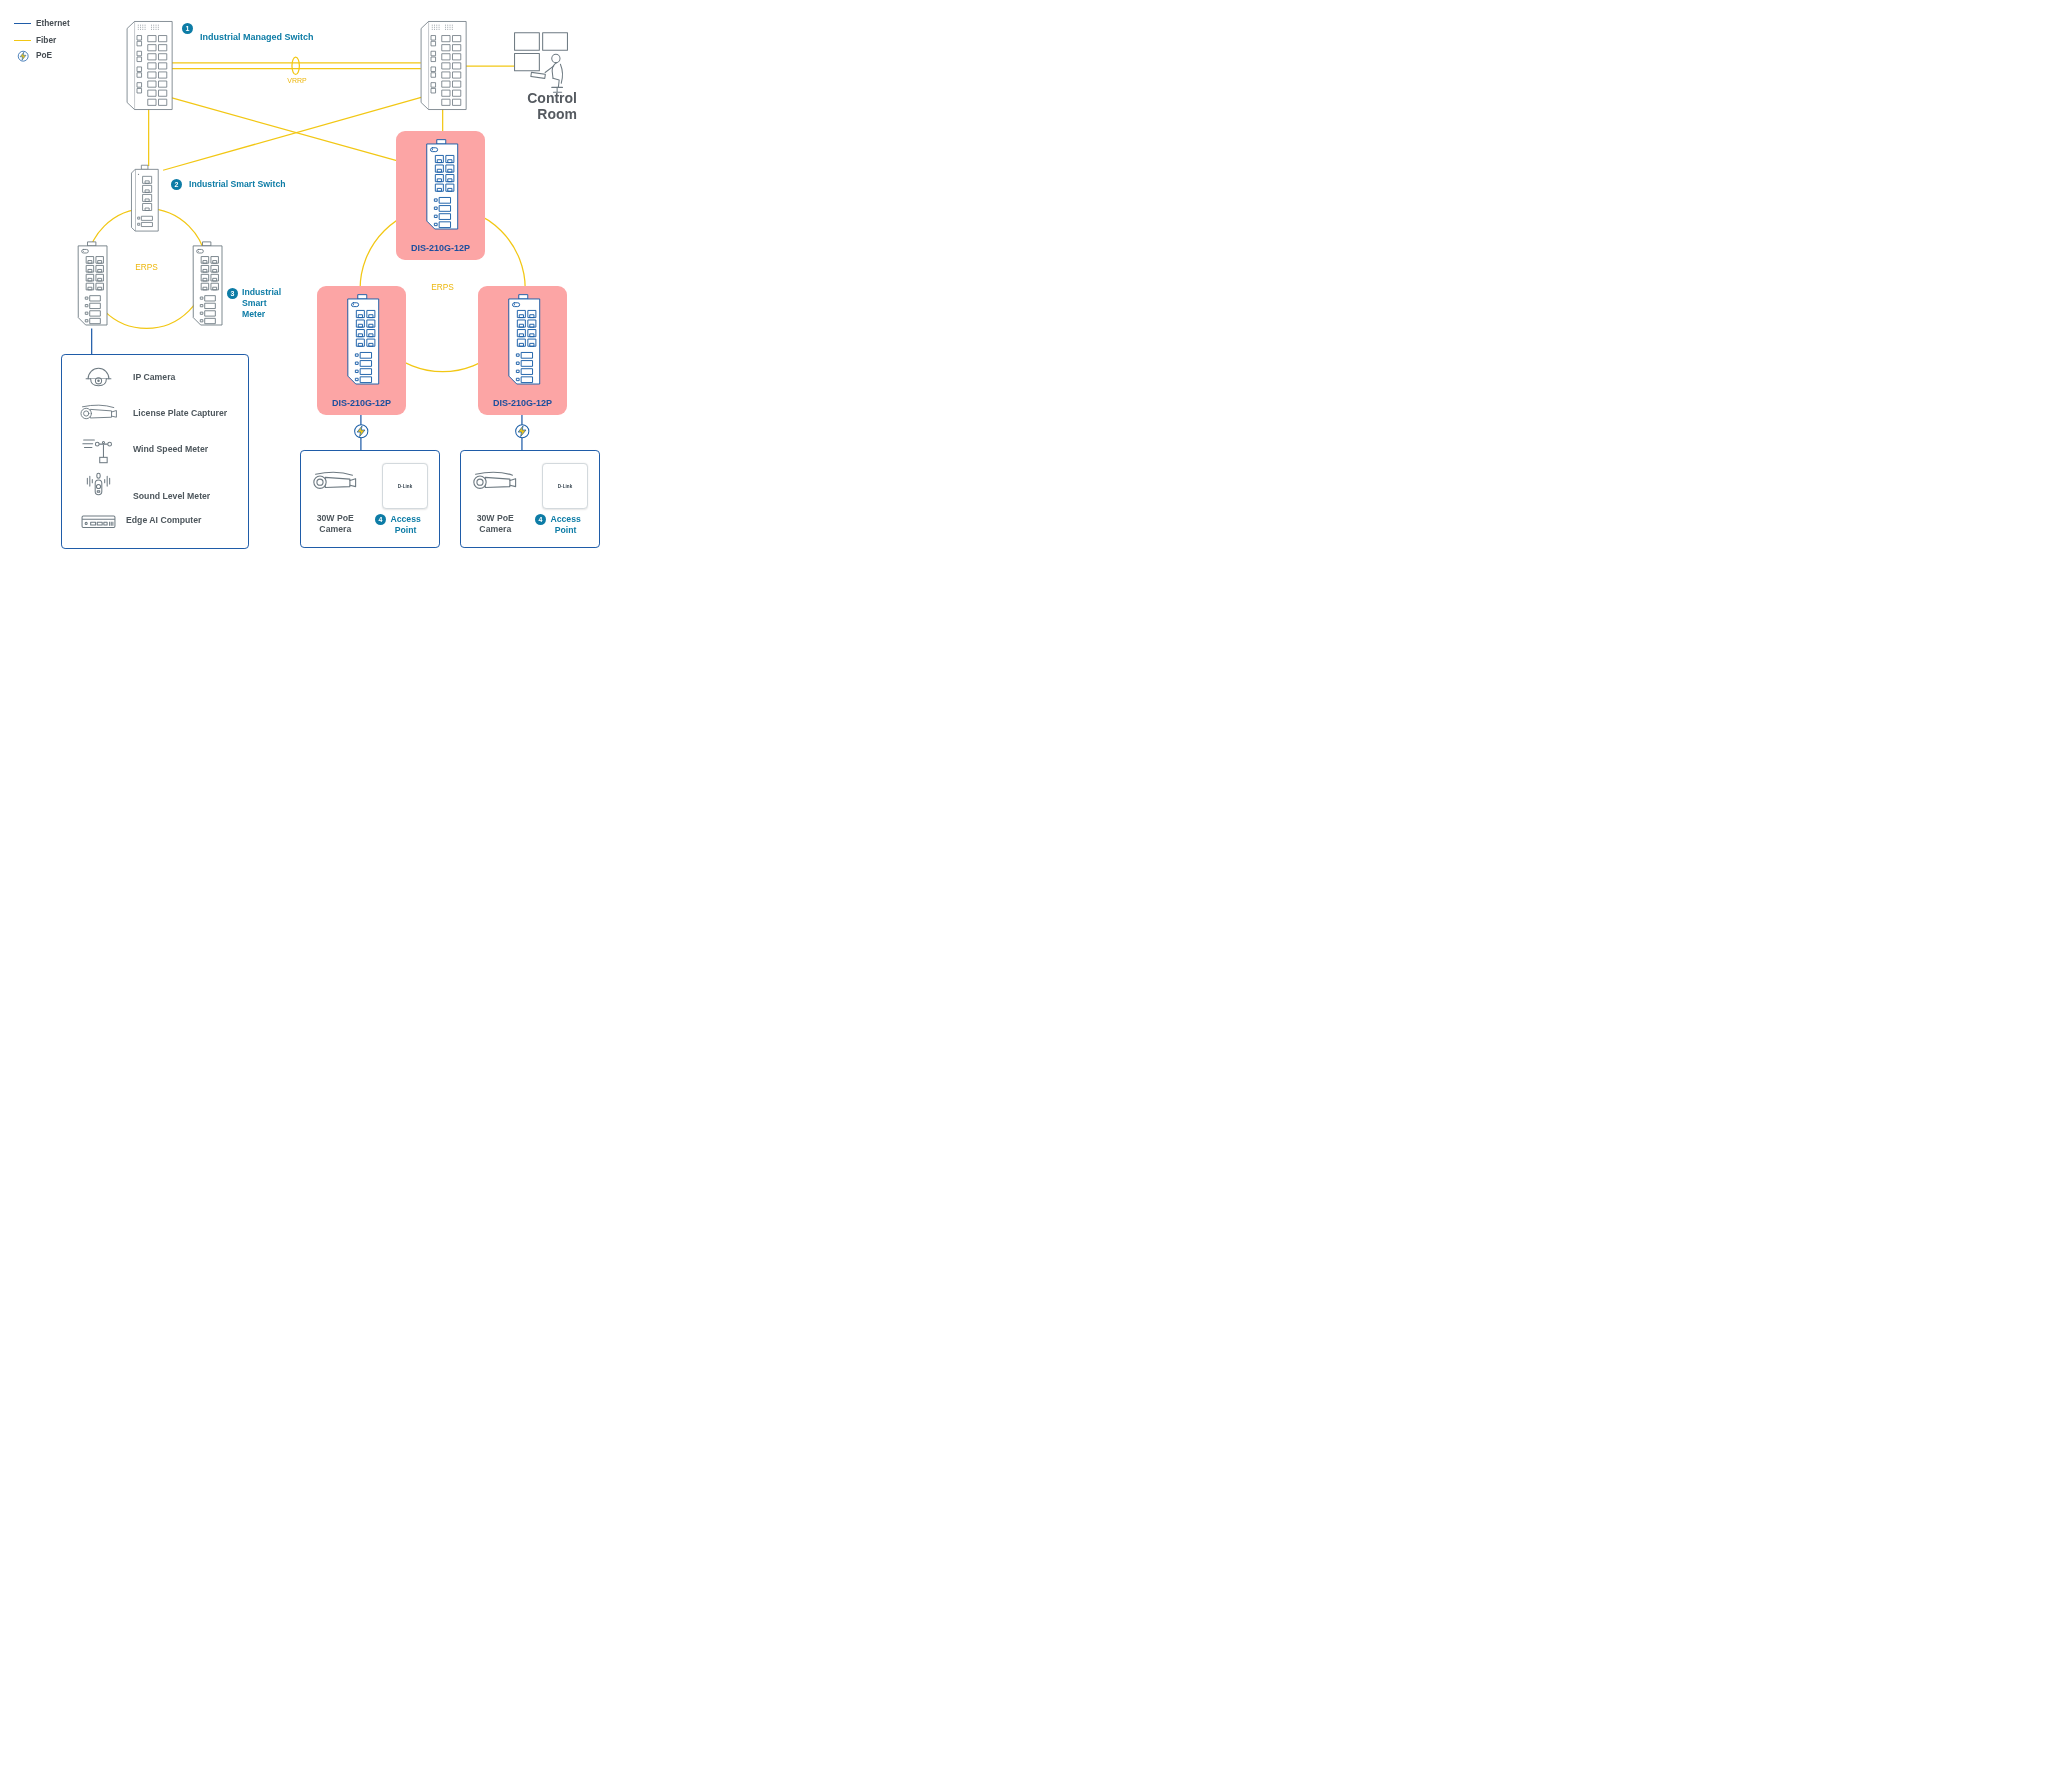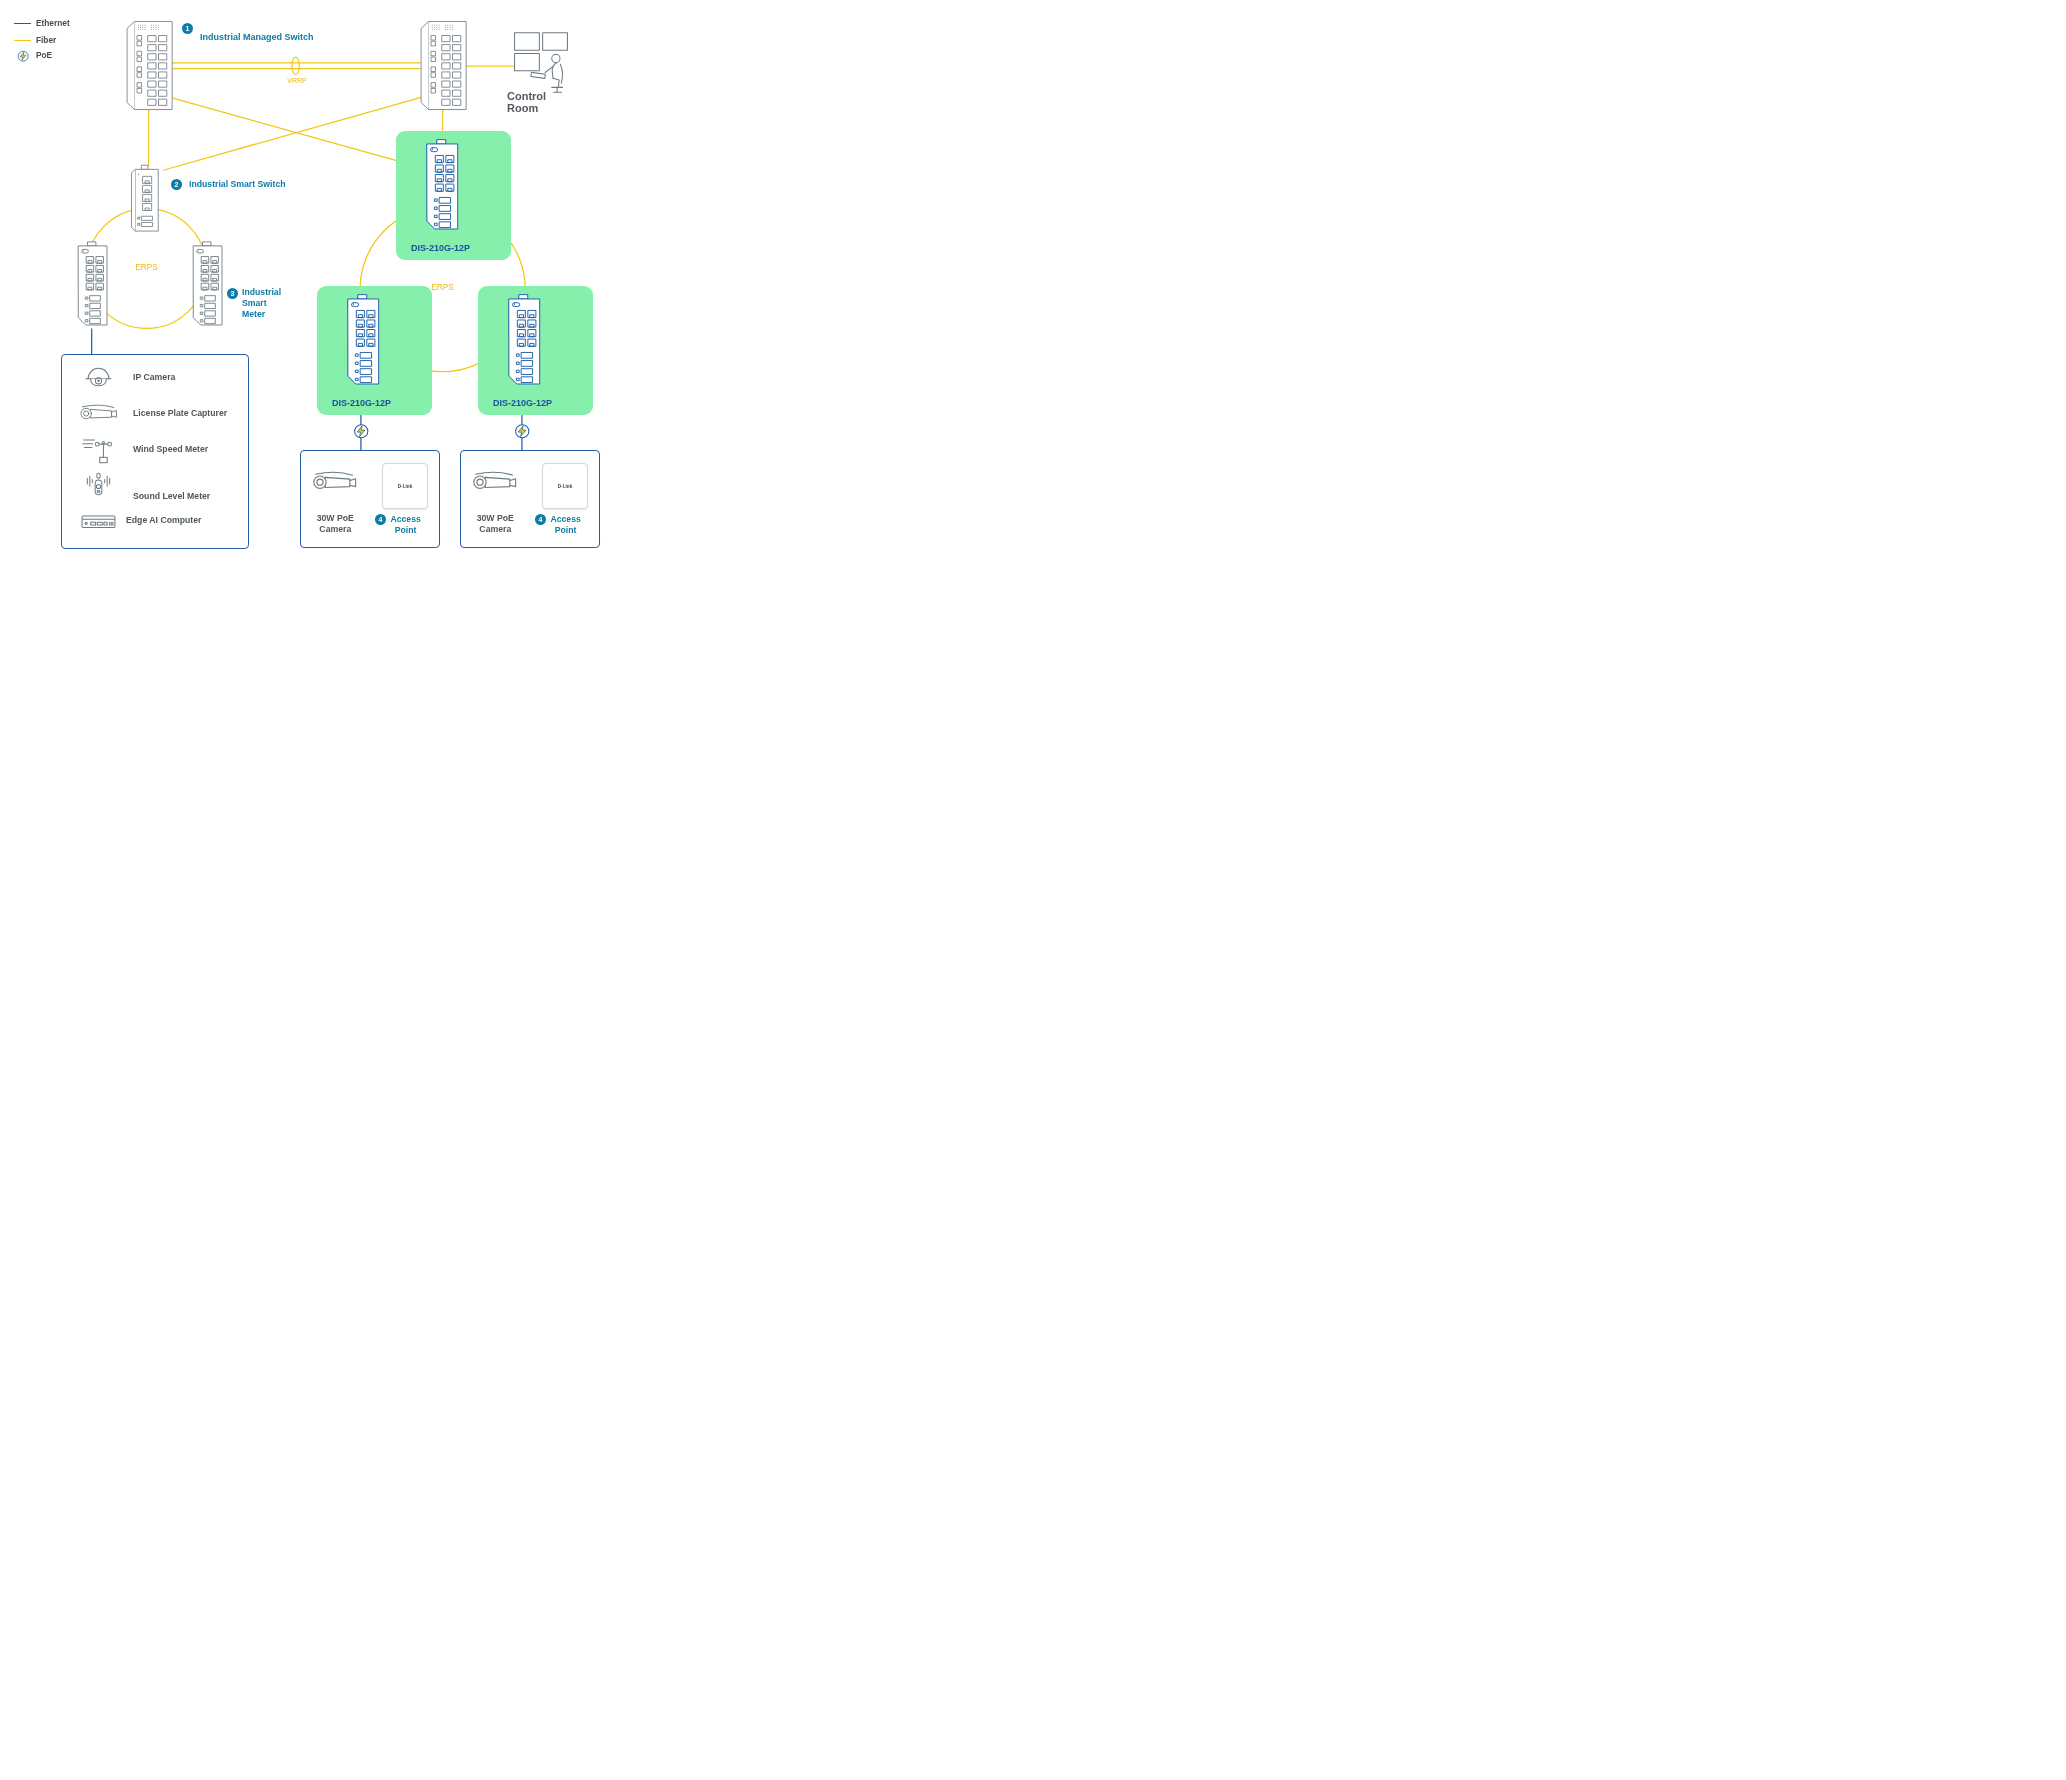--- a/index.html
+++ b/index.html
@@ -9,22 +9,22 @@
   .fiber{stroke:#f2c714;stroke-width:3;fill:none;}
   .eth{stroke:#1f5ca8;stroke-width:3;fill:none;}
   .dev{position:absolute;z-index:2;}
   .gray{color:#6e7a82;}
   .blue{color:#1b5fa8;}
   .num-badge{position:absolute;z-index:4;width:11px;height:11px;border-radius:50%;
              background:#0d7ca6;color:#fff;font-weight:700;font-size:7px;
              display:flex;align-items:center;justify-content:center;}
   .t-teal{position:absolute;z-index:4;color:#0d7ca6;font-weight:700;font-size:9px;line-height:11px;}
   .t-yellow{position:absolute;z-index:4;color:#edb70d;font-weight:400;font-size:8.3px;text-align:center;}
-  .t-dark{position:absolute;z-index:4;color:#555a60;font-weight:700;font-size:11px;text-align:left;}
-  .dis-box{position:absolute;z-index:1;background:#86efac;border-radius:9px;padding-left:26px;}
+  .t-dark{position:absolute;z-index:4;color:#555a60;font-weight:700;font-size:14px;text-align:right;}
+  .dis-box{position:absolute;z-index:1;background:#fca5a5;border-radius:9px;}
   .dis-label{position:absolute;z-index:3;left:0;width:89px;top:112px;color:#1c4f9e;
              font-weight:700;font-size:9px;text-align:center;}
   .white-box{position:absolute;z-index:1;background:#fff;border:1.2px solid #1f5ca8;border-radius:4.1px;margin-left:7px;}
   .listrow-label{position:absolute;z-index:3;font-size:8.7px;font-weight:600;color:#4d565c;line-height:11.6px;}
   .ep-text{position:absolute;z-index:3;font-size:8.7px;font-weight:700;color:#4d565c;
            text-align:center;line-height:10.7px;}
   .ep-teal{position:absolute;z-index:3;font-size:8.7px;font-weight:700;color:#0d7ca6;
            text-align:center;line-height:10.7px;}
   .ap-card{position:absolute;z-index:3;background:#fff;border:0.8px solid #d3d9dd;border-radius:4.1px;
            display:flex;align-items:center;justify-content:center;box-shadow:0 0.4px 1.7px rgba(0,0,0,.10);}

